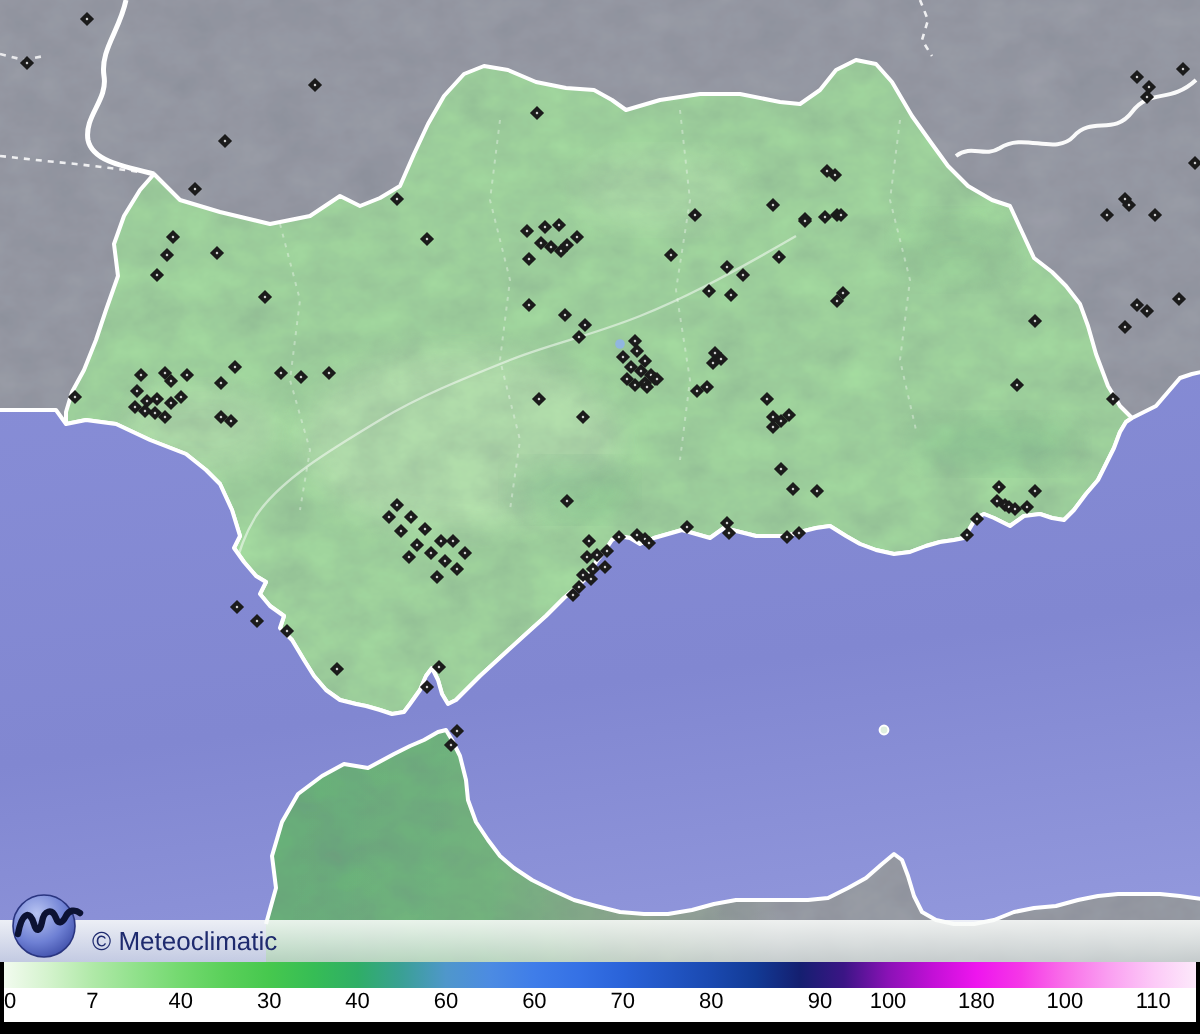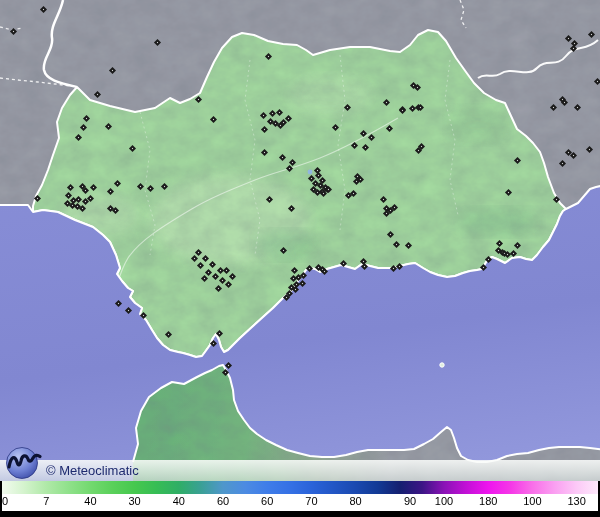--- a/index.html
+++ b/index.html
@@ -297,17 +297,17 @@
         <span class="tick" style="left: 132.6px;">30</span>
         <span class="tick" style="left: 176.8px;">40</span>
         <span class="tick" style="left: 221px;">60</span>
         <span class="tick" style="left: 265.2px;">60</span>
         <span class="tick" style="left: 309.4px;">70</span>
         <span class="tick" style="left: 353.6px;">80</span>
         <span class="tick" style="left: 400px; padding-left: 16px;">90</span>
         <span class="tick" style="left: 442px;">100</span>
         <span class="tick" style="left: 486.2px;">180</span>
         <span class="tick" style="left: 530.4px;">100</span>
-        <span class="tick" style="left: 574.6px;">130</span>
+        <span class="tick" style="left: 574.6px;">110</span>
       </div>
   </div>
 
 </div>
 
 </body></html>

